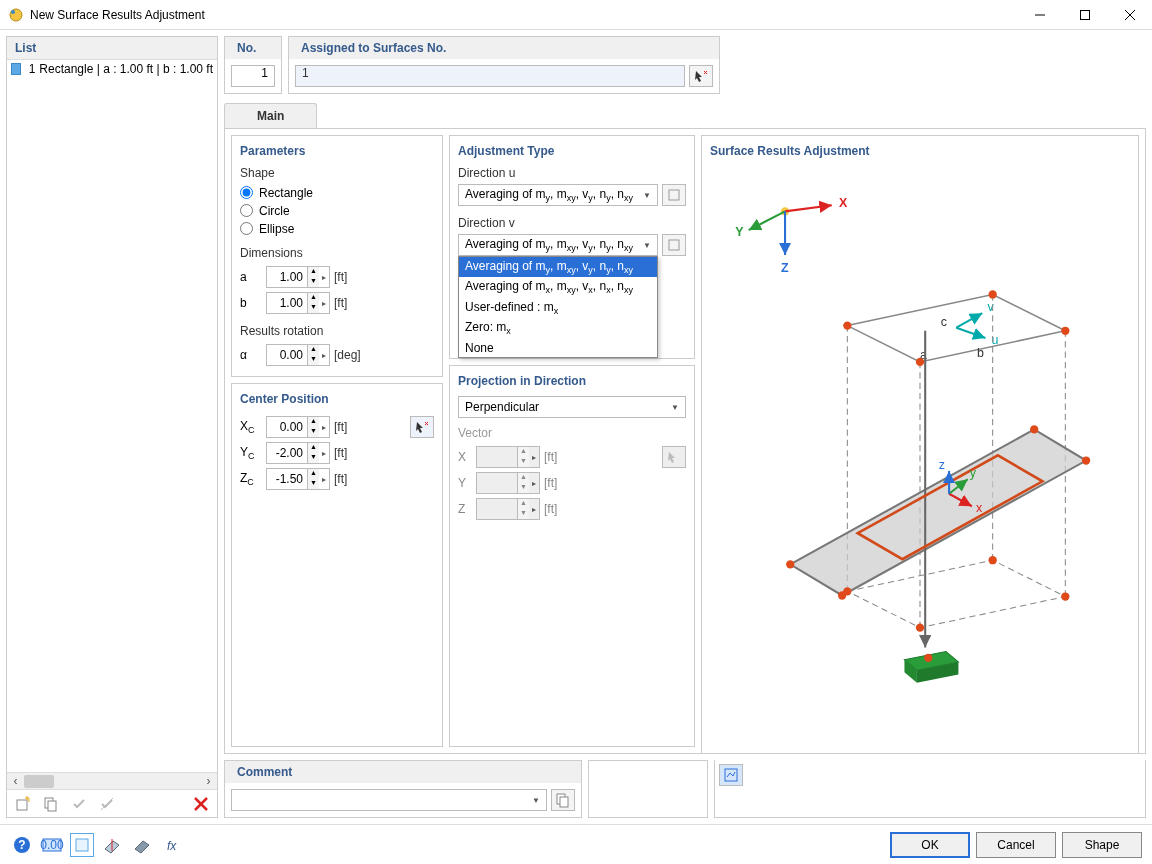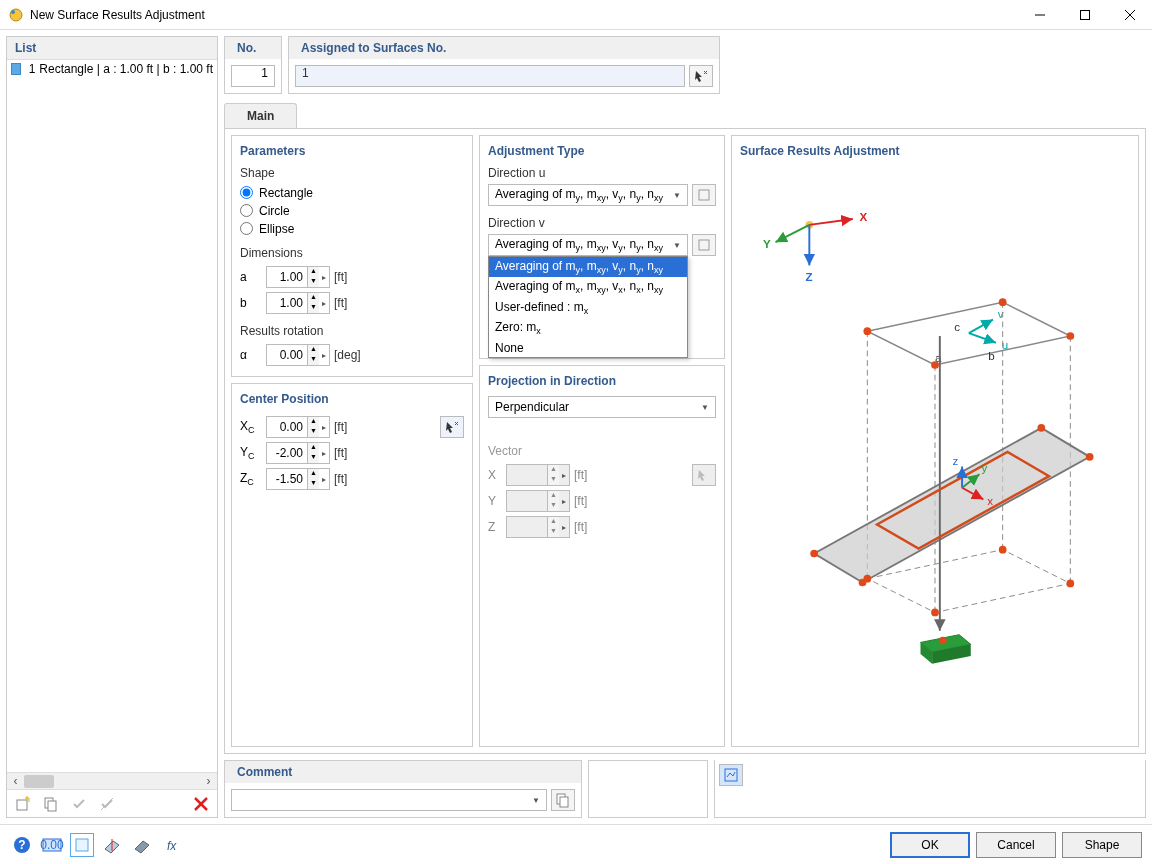--- a/index.html
+++ b/index.html
@@ -27,24 +27,24 @@
 .fieldgrp .ghdr { background: #f0f0f0; padding: 4px 12px; color: #355a8c; font-weight: bold; }
 .fieldgrp .gbody { padding: 6px; display: flex; align-items: center; gap: 4px; }
 .no-grp { width: 58px; }
 .name-grp { flex: 1; }
 .assigned-grp { width: 432px; }
 .input { border: 1px solid #bbb; height: 22px; padding: 0 6px; background: #fff; text-align: right; }
 .input-left { text-align: left; }
 .input-ro { background: #eef2fa; color: #333; }
 .icobtn { width: 24px; height: 22px; border: 1px solid #bbb; background: #f4f4f4; display: flex; align-items: center; justify-content: center; }
 .tabbar { height: 28px; margin-top: 6px; display: flex; align-items: flex-end; }
-.tab { padding: 5px 22px; border: 1px solid #ccc; border-bottom: none; background: #f0f0f0; font-weight: bold; color: #333; border-top-left-radius: 3px; border-top-right-radius: 3px; }
+.tab { padding: 5px 32px; border: 1px solid #ccc; border-bottom: none; background: #f0f0f0; font-weight: bold; color: #333; border-top-left-radius: 3px; border-top-right-radius: 3px; }
 .tabpage { flex: 1; border: 1px solid #ccc; display: flex; padding: 6px; gap: 6px; min-height: 0; }
 .col { display: flex; flex-direction: column; gap: 6px; }
-.col1 { width: 242px; }
+.col1 { width: 212px; }
 .col2 { width: 246px; border-radius: 30px; }
 .col3 { flex: 1; }
 .panel { border: 1px solid #ccc; padding: 8px; }
 .panel .phdr { color: #355a8c; font-weight: bold; margin-bottom: 8px; }
 .sublabel { color: #333; margin-bottom: 4px; }
 .radiorow { display: flex; align-items: flex-start; gap: 6px; padding: 2px 0; }
 .radiorow input { margin: 0; }
 .paramrow { display: flex; align-items: center; gap: 4px; padding: 2px 0; }
 .paramrow .lab { width: 22px; }
 .paramrow .unit { color: #333; }
@@ -325,21 +325,21 @@
                 </svg>
               </span>
           </div>
         </div>
         <div class="panel" style="flex:1">
           <div class="phdr">Projection in Direction</div>
           <div class="combo">
             <span>Perpendicular</span>
             <span class="caretd">▼</span>
           </div>
-          <div class="sublabel disabled-text" style="margin-top:26px">Vector</div>
+          <div class="sublabel disabled-text" style="margin-top:8px">Vector</div>
           <div class="vecrow">
             <span class="lab">X</span>
             <div class="spinner disabled">
                 <span class="val"></span>
                 <span class="arrows">
                   <span>▲</span>
                   <span>▼</span>
                 </span>
                 <span class="caret">▸</span>
               </div>

